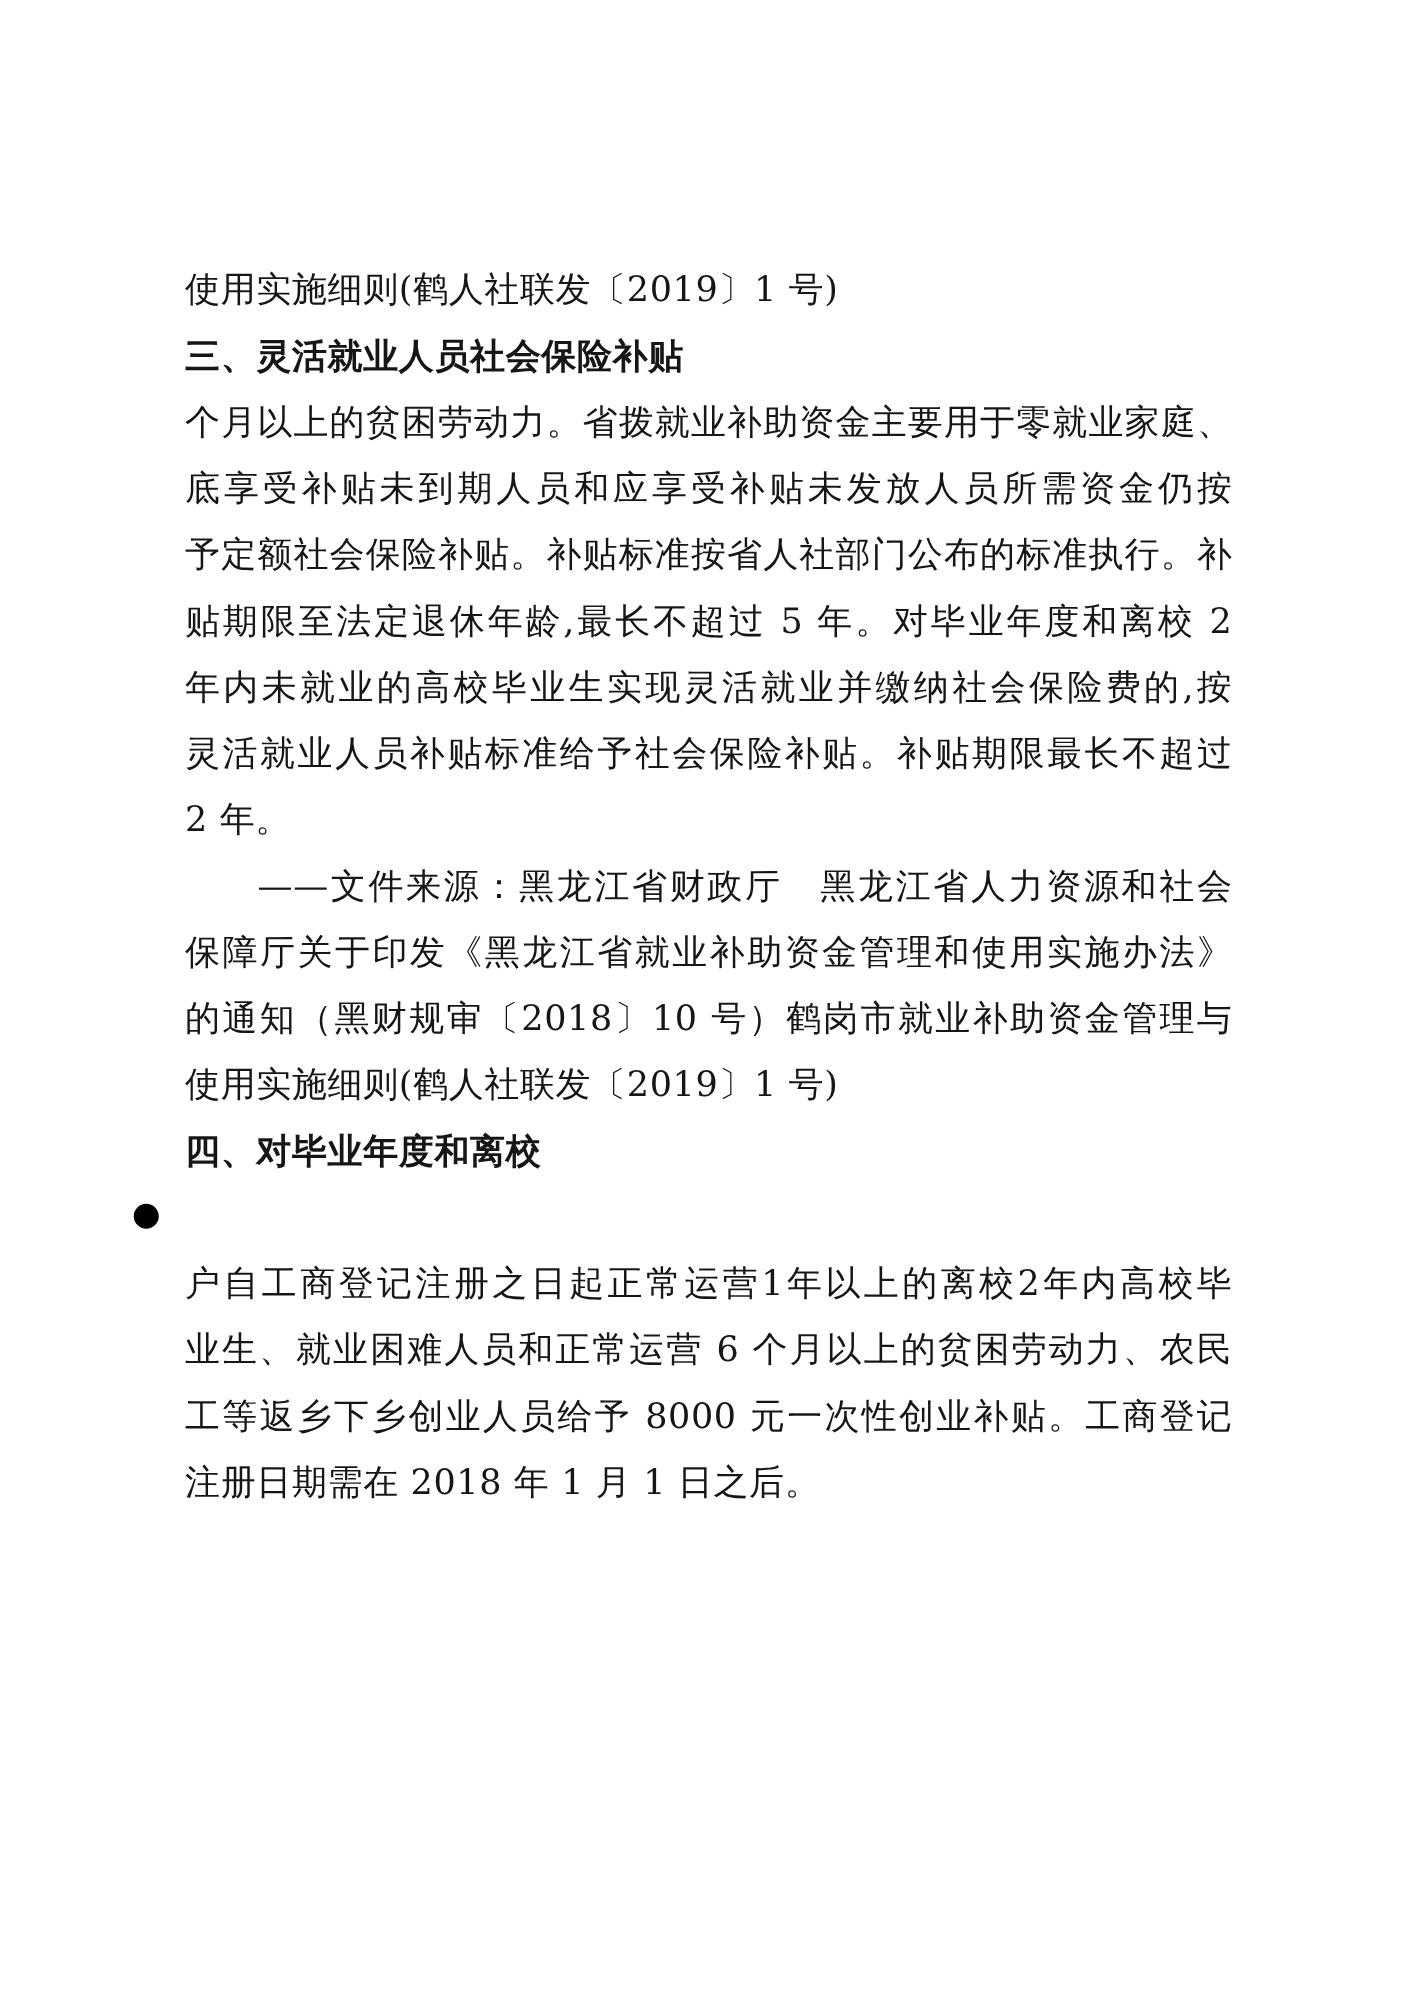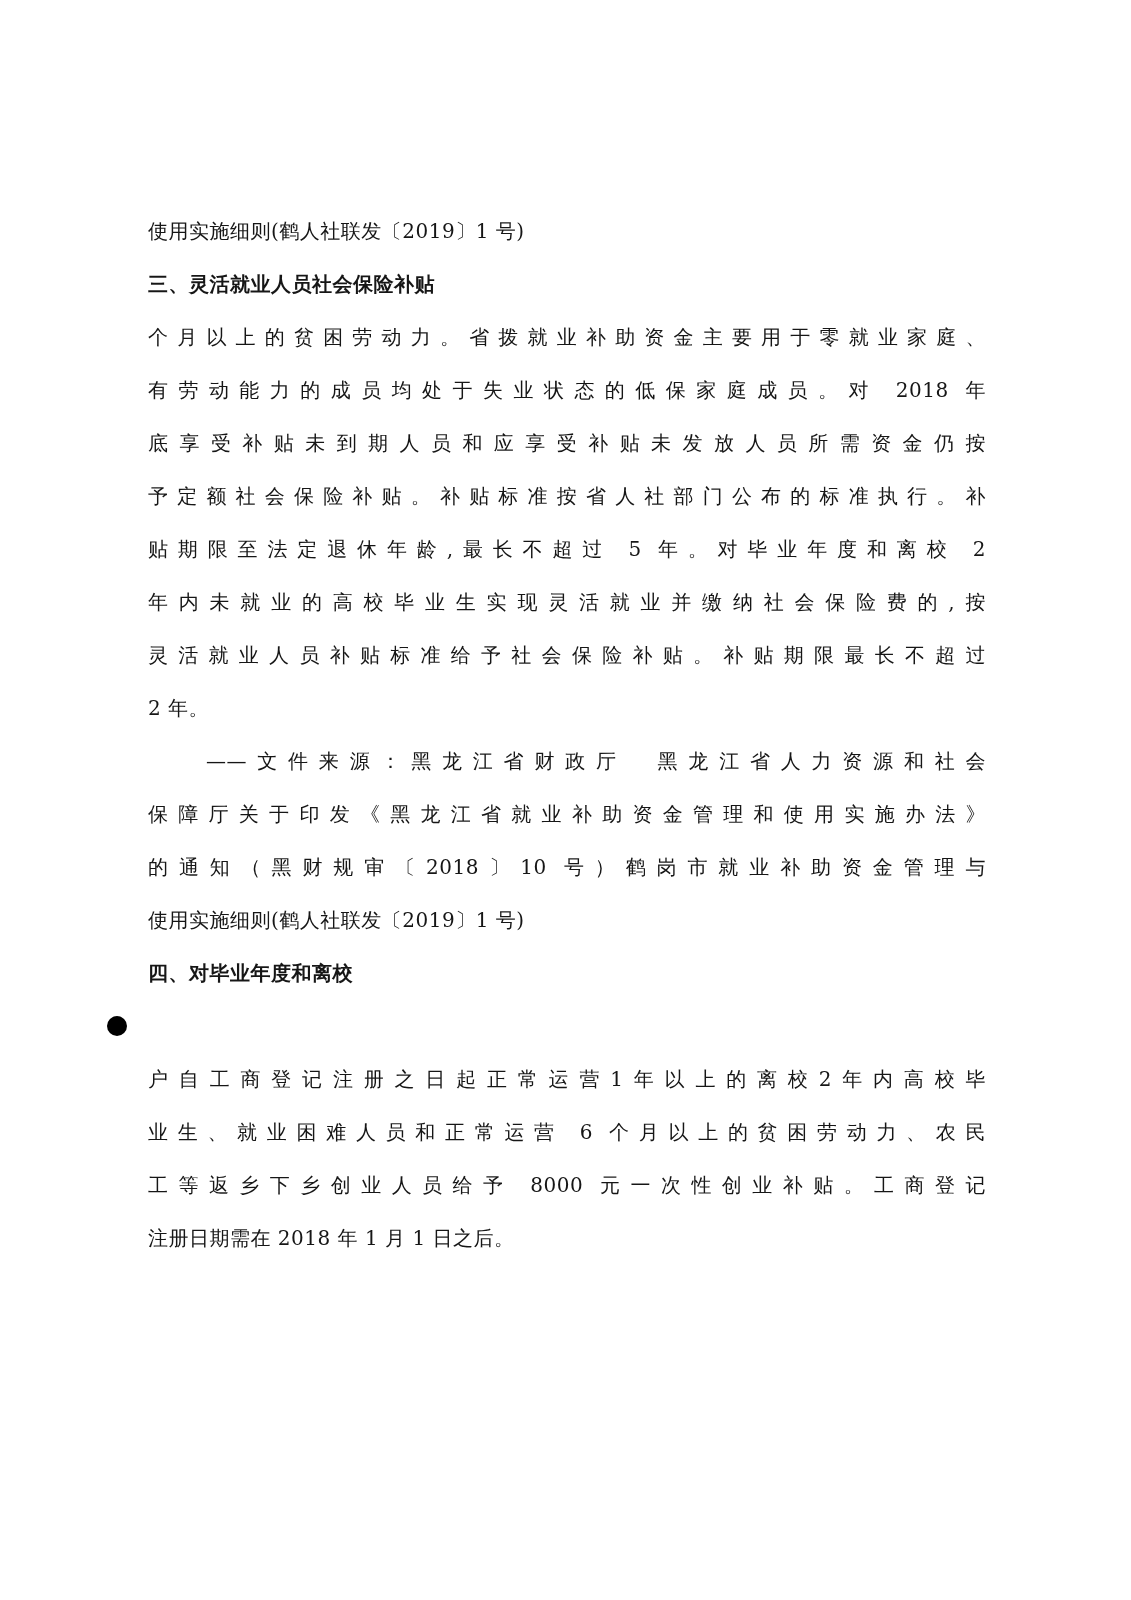--- a/index.html
+++ b/index.html
@@ -18,21 +18,21 @@
   .text-area {
     position: absolute;
     left: 148px;
     top: 205px;
     width: 838px;
   }
   .line {
     position: relative;
     height: 53px;
     line-height: 53px;
-    font-size: 20px;
+    font-size: 28px;
     color: #161616;
     letter-spacing: 0.5px;
     white-space: normal;
   }
   .line.fill {
     text-align: justify;
     text-align-last: justify;
   }
   .line.heading {
     font-weight: 700;
@@ -51,21 +51,20 @@
   }
 </style>
 </head>
 <body>
 
 <div class="page">
   <div class="text-area" id="doc">
       <div class="line"><span>使用实施细则(鹤人社联发〔2019〕1 号)</span></div>
       <div class="line heading"><span>三、灵活就业人员社会保险补贴</span></div>
       <div class="line fill"><span>个月以上的贫困劳动力。省拨就业补助资金主要用于零就业家庭、</span></div>
-      <div class="line fill"><span>有劳动能力的成员均处于失业状态的低保家庭成员。对 2018 年</span></div>
       <div class="line fill"><span>底享受补贴未到期人员和应享受补贴未发放人员所需资金仍按</span></div>
       <div class="line fill"><span>予定额社会保险补贴。补贴标准按省人社部门公布的标准执行。补</span></div>
       <div class="line fill"><span>贴期限至法定退休年龄,最长不超过 5 年。对毕业年度和离校 2</span></div>
       <div class="line fill"><span>年内未就业的高校毕业生实现灵活就业并缴纳社会保险费的,按</span></div>
       <div class="line fill"><span>灵活就业人员补贴标准给予社会保险补贴。补贴期限最长不超过</span></div>
       <div class="line"><span>2 年。</span></div>
       <div class="line fill indent"><span>——文件来源：黑龙江省财政厅　黑龙江省人力资源和社会</span></div>
       <div class="line fill"><span>保障厅关于印发《黑龙江省就业补助资金管理和使用实施办法》</span></div>
       <div class="line fill"><span>的通知（黑财规审〔2018〕10 号）鹤岗市就业补助资金管理与</span></div>
       <div class="line"><span>使用实施细则(鹤人社联发〔2019〕1 号)</span></div>

